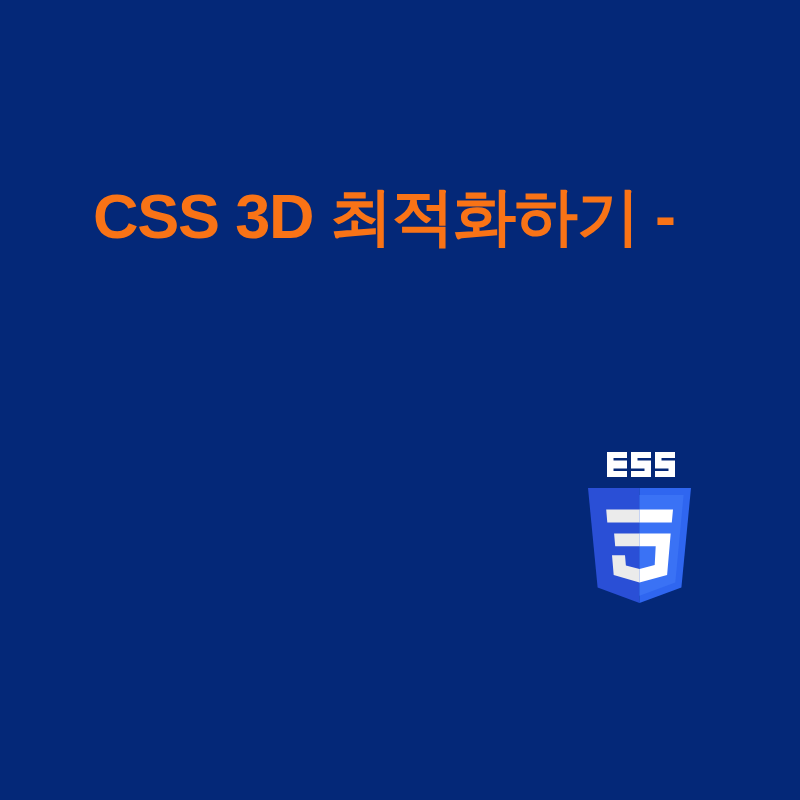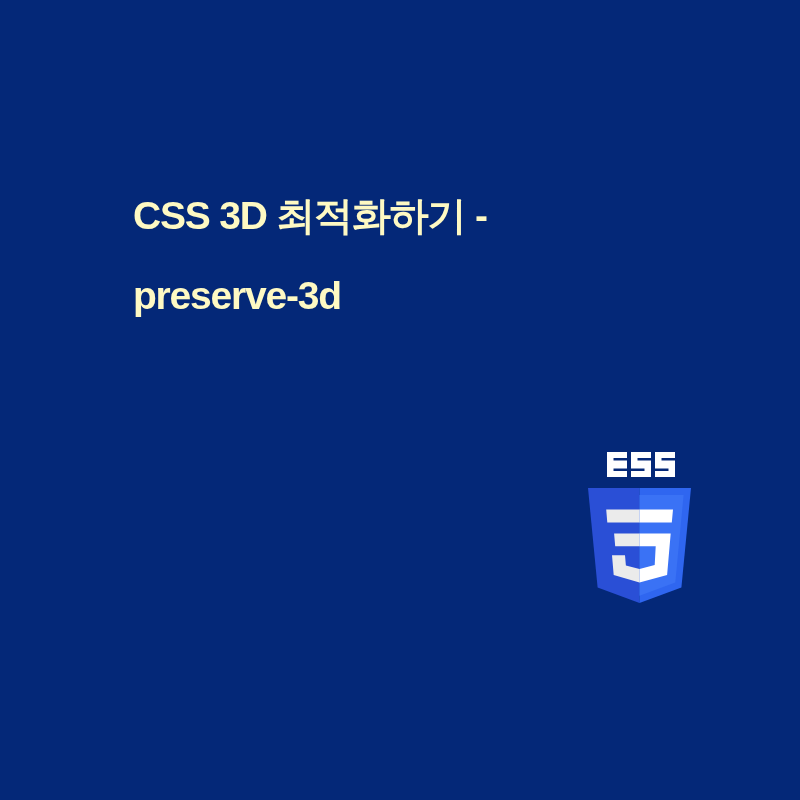--- a/index.html
+++ b/index.html
@@ -23,28 +23,27 @@
 
   
   #title-block {
     position: absolute;
     left: 93px;
     top: 176px;
     width: 620px;
   }
   .title-line {
     display: block;
-    color: #fef9c3;
+    color: #f97316;
     font-family: "Liberation Sans", sans-serif;
     font-weight: bold;
-    font-size: 39px;
+    font-size: 63px;
     line-height: 80px;
     letter-spacing: -1.2px;
     white-space: pre;
-    margin-left: 40px;
   }
 
   
   #css3-logo {
     position: absolute;
     left: 588px;
     top: 452px;
     width: 103px;
     height: 151px;
   }
@@ -69,21 +68,20 @@
   }
   #css-shield svg { display: block; }
 </style>
 </head>
 <body>
 
 <div id="cover">
 
   <div id="title-block">
     <span class="title-line">CSS 3D 최적화하기 -</span>
-    <span class="title-line">preserve-3d</span>
   </div>
 
   <div id="css3-logo">
 
     <div id="css-wordmark">
       <svg viewBox="0 0 68 25" width="68" height="25" aria-hidden="true">
 
         <path fill="#ffffff" d="M0 0 H20 V6 H6.5 V8.5 H20 V16.5 H6.5 V19 H20 V25 H0 Z"></path>
 
         <path fill="#ffffff" d="M24 0 H44 V6 H30.5 V8.5 H44 V25 H24 V19 H37.5 V16.5 H24 Z"></path>

